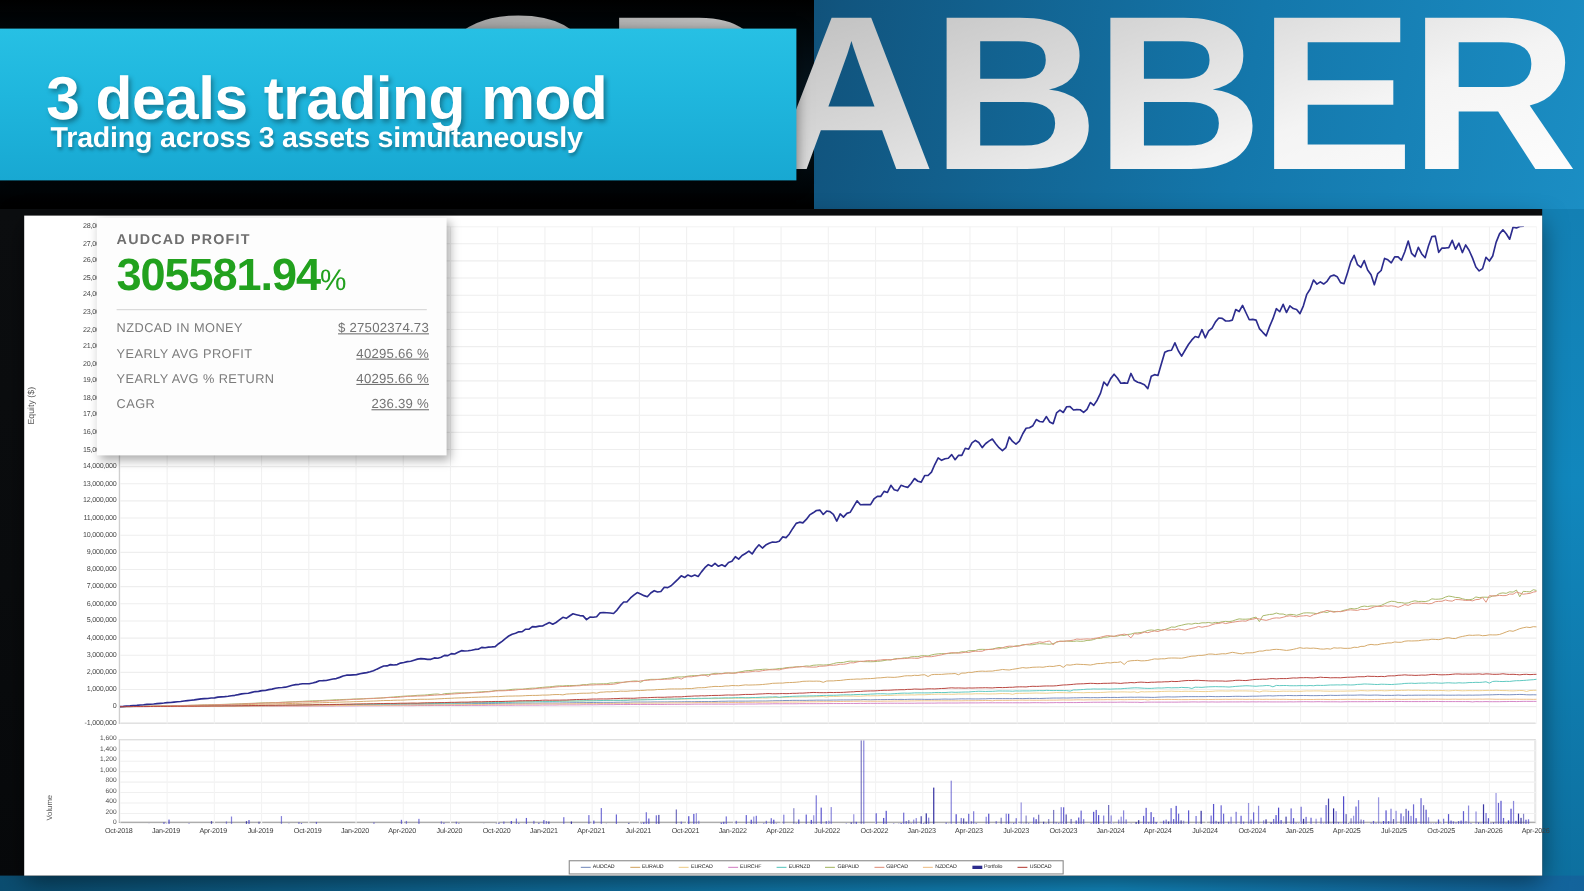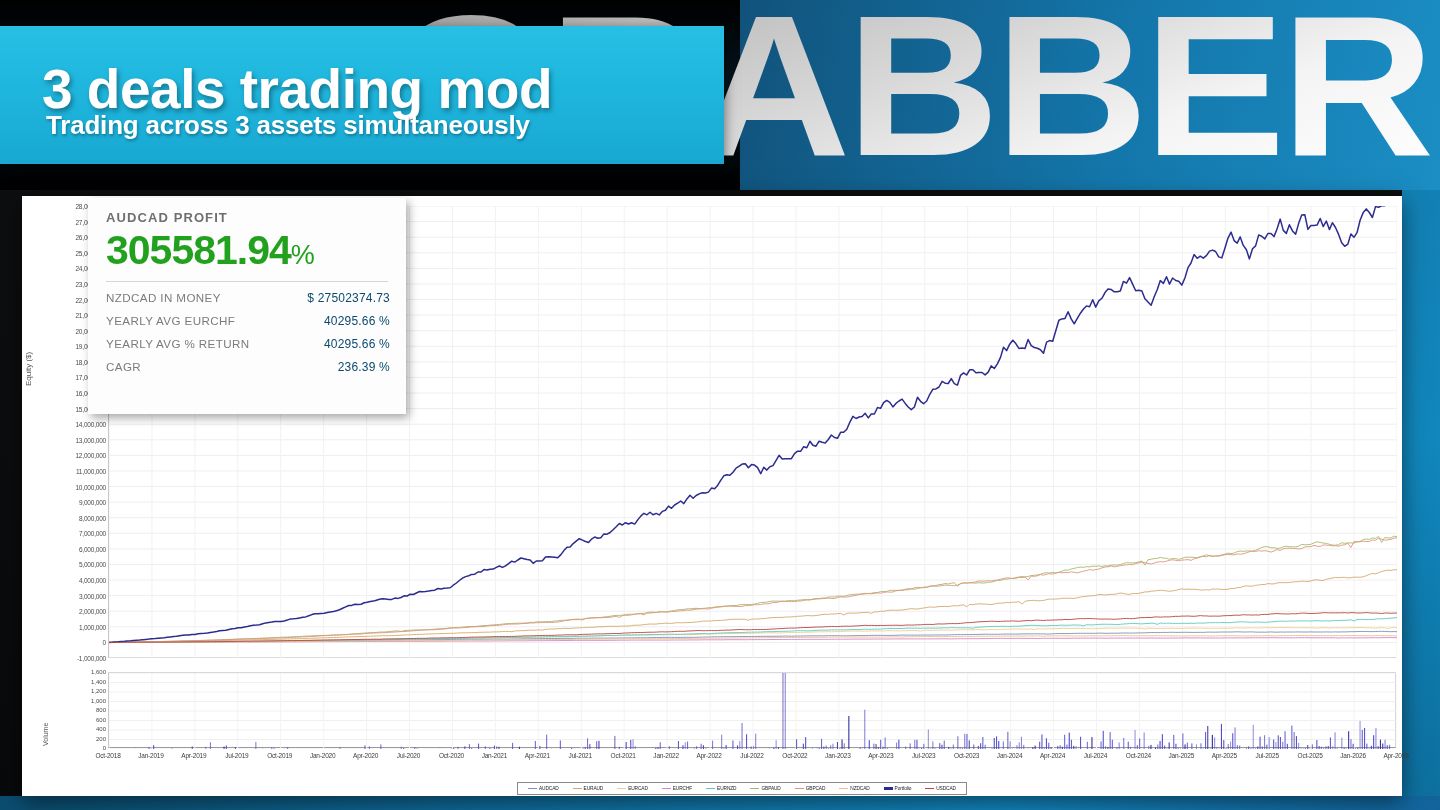--- a/index.html
+++ b/index.html
@@ -146,22 +146,23 @@
   }
   #stats-bigvalue .pct { font-size:27px; font-weight:500; }
   #stats-divider { margin-top:9px; height:1px; background:#d6d6d6; width:282px; }
   .stat-row {
     display:flex; align-items:baseline; margin-top:9px; width:284px;
   }
   .stat-label {
     font-size:11.6px; color:#7b7b7b; letter-spacing:.4px; white-space:nowrap;
   }
   .stat-value {
-    margin-left:auto; font-size:12px; color:#0c4a6e; letter-spacing:.2px;
+    margin-left:auto; font-size:12px; color:#737373; letter-spacing:.2px;
     white-space:nowrap;
+    text-decoration:underline;
   }
 </style>
 </head>
 <body>
 
 <div id="banner">
   <div id="banner-dark-left"></div>
   <div id="brand-wordmark">GRABBER</div>
   <div id="title-plate"></div>
   <div id="headline">3 deals trading mod</div>
@@ -731,21 +732,21 @@
   <div id="stats-bigvalue">
     <span>305581.94</span><span class="pct">%</span>
   </div>
   <div id="stats-divider"></div>
   <div id="stats-rows">
       <div class="stat-row">
         <span class="stat-label">NZDCAD IN MONEY</span>
         <span class="stat-value">$ 27502374.73</span>
       </div>
       <div class="stat-row">
-        <span class="stat-label">YEARLY AVG EURCHF</span>
+        <span class="stat-label">YEARLY AVG PROFIT</span>
         <span class="stat-value">40295.66 %</span>
       </div>
       <div class="stat-row">
         <span class="stat-label">YEARLY AVG % RETURN</span>
         <span class="stat-value">40295.66 %</span>
       </div>
       <div class="stat-row">
         <span class="stat-label">CAGR</span>
         <span class="stat-value">236.39 %</span>
       </div>

